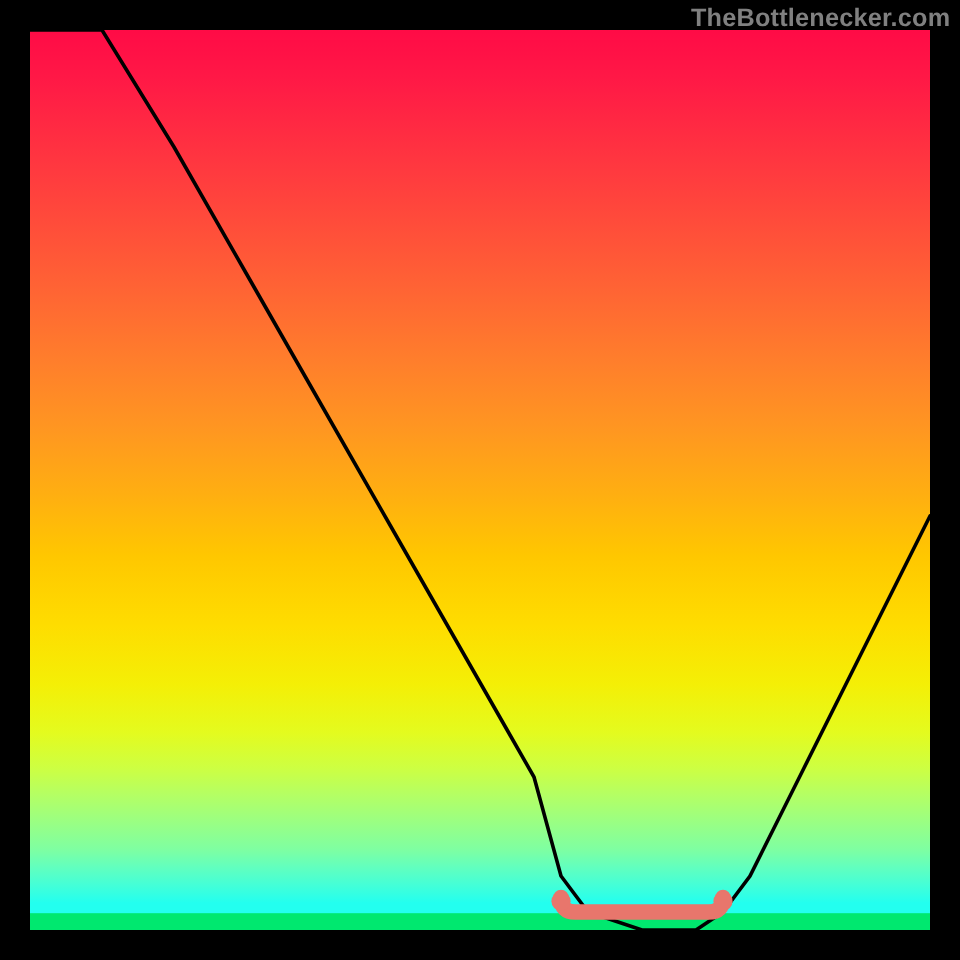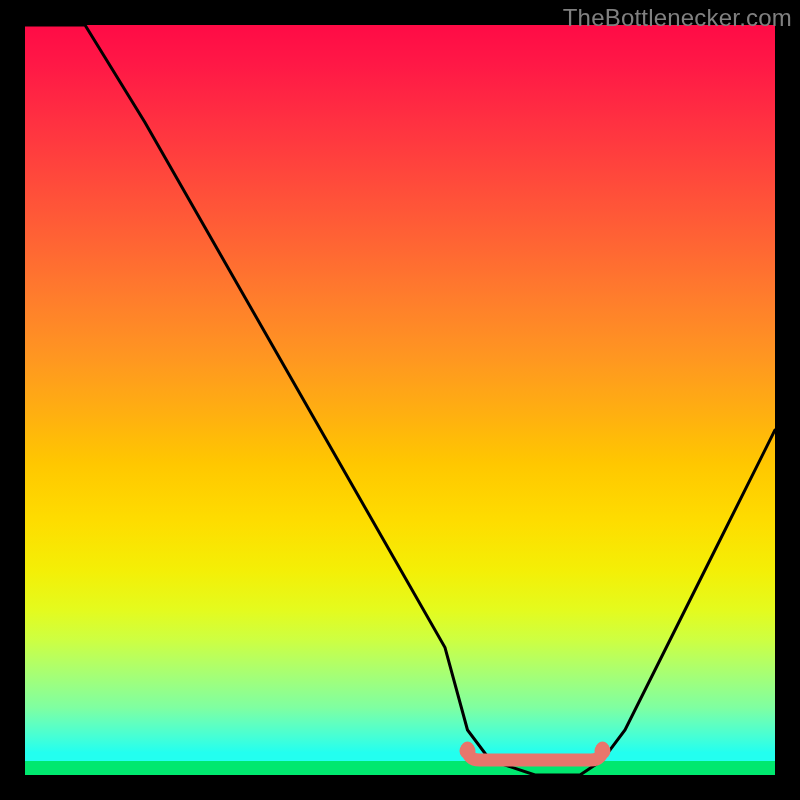--- a/index.html
+++ b/index.html
@@ -70,22 +70,22 @@
     position: absolute;
     left: 0; top: 0;
     width: 100%;
     height: 100%;
   }
   .watermark {
     position: absolute;
     top: 4px;
     right: 8px;
     color: #808080;
-    font-size: 24px;
-    font-weight: 400;
+    font-size: 21px;
+    font-weight: 700;
     letter-spacing: 0.2px;
   }
 </style>
 </head>
 <body>
 
 <div class="frame">
 
   <div class="plot-area">
     <div class="gradient-bg"></div>

